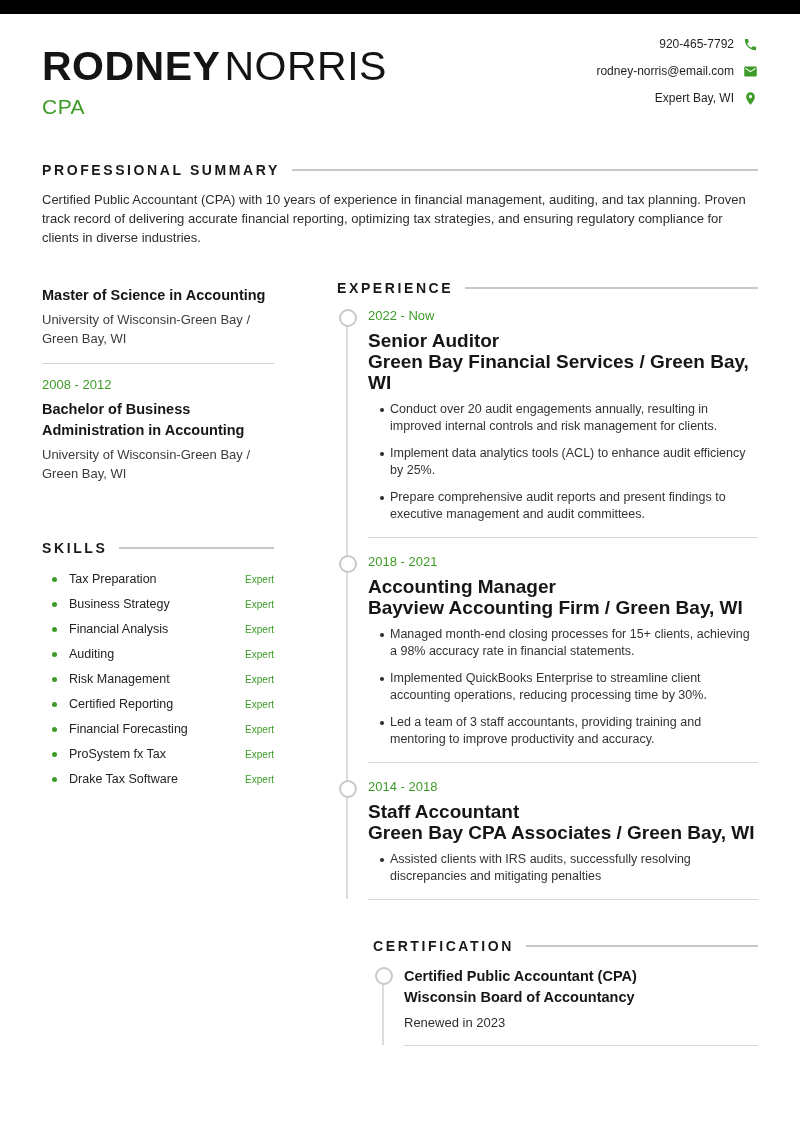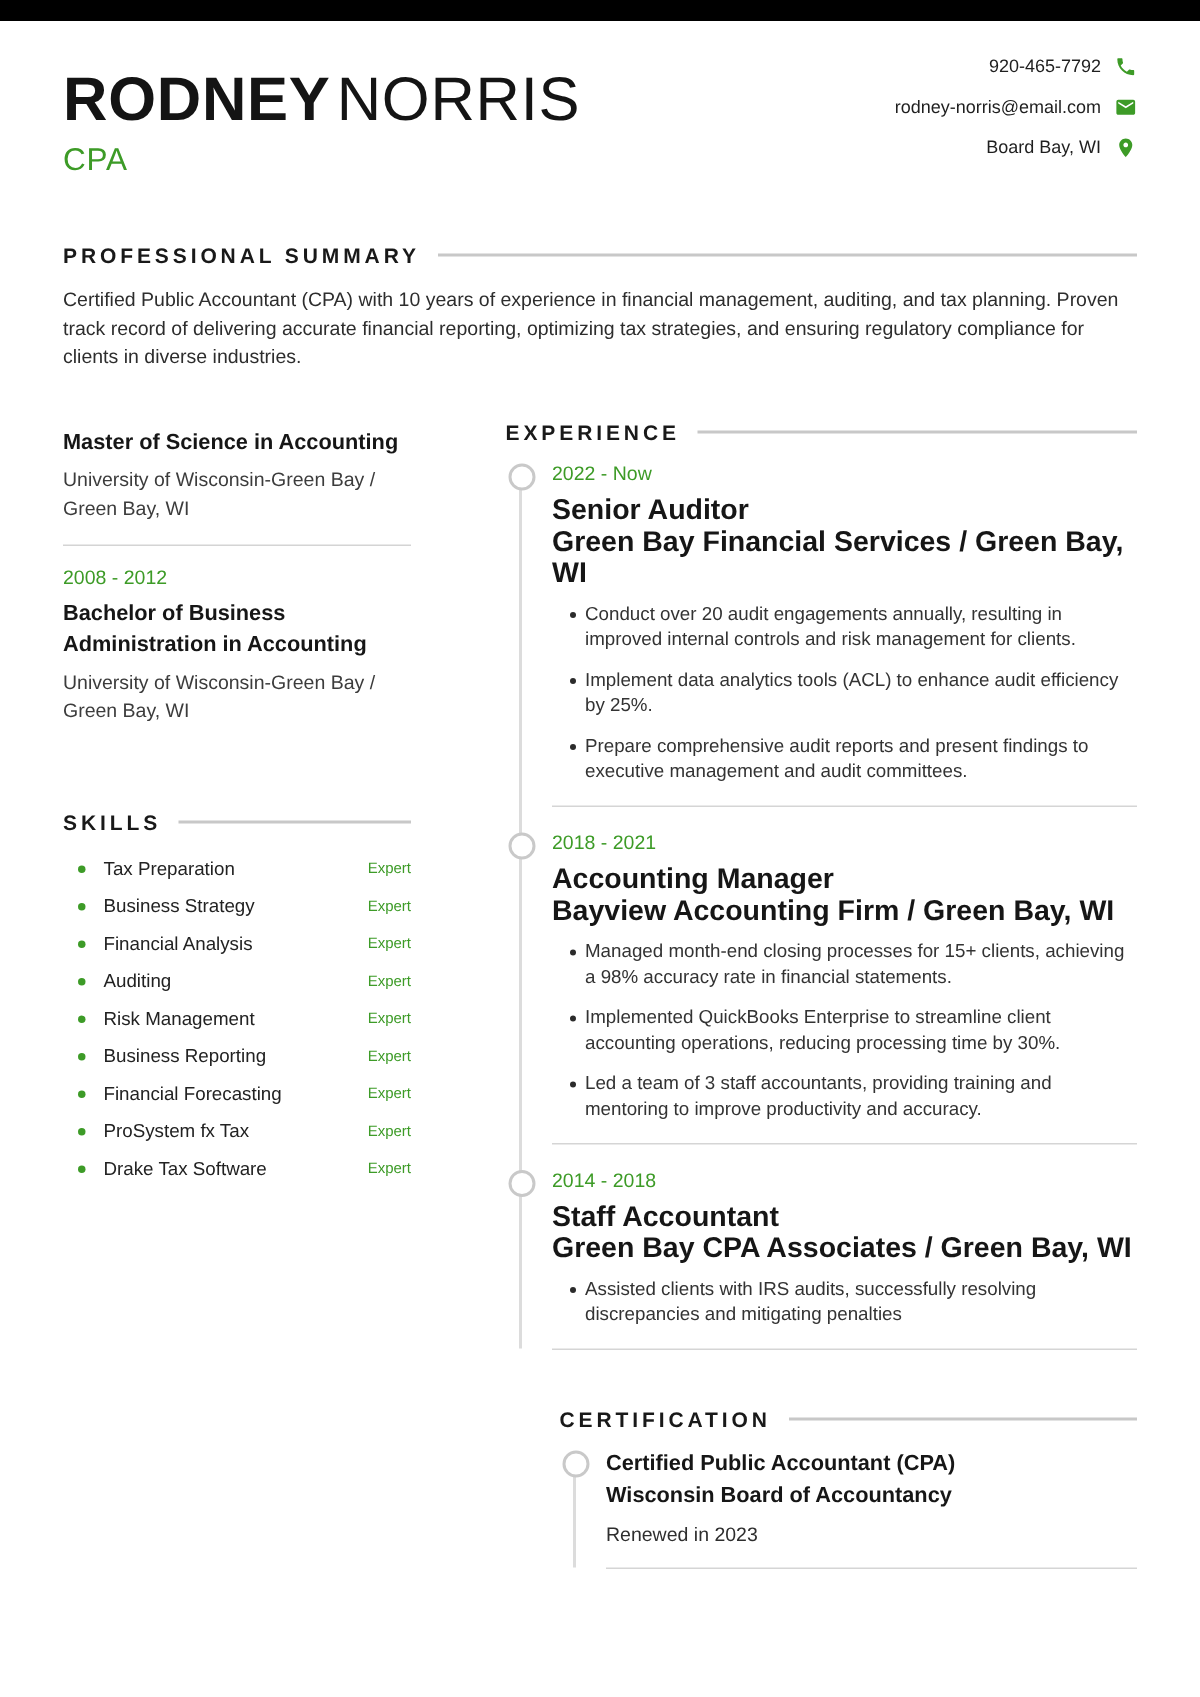--- a/index.html
+++ b/index.html
@@ -85,21 +85,21 @@
           <path d="M6.62 10.79c1.44 2.83 3.76 5.14 6.59 6.59l2.2-2.2c.27-.27.67-.36 1.02-.24 1.12.37 2.33.57 3.57.57.55 0 1 .45 1 1V20c0 .55-.45 1-1 1-9.39 0-17-7.61-17-17 0-.55.45-1 1-1h3.5c.55 0 1 .45 1 1 0 1.25.2 2.45.57 3.57.11.35.03.74-.25 1.02l-2.2 2.2z"></path>
         </svg>
     </div>
     <div class="c-row">
       <span>rodney-norris@email.com</span>
       <svg viewBox="0 0 24 24" fill="#3D9B27">
           <path d="M20 4H4c-1.1 0-1.99.9-1.99 2L2 18c0 1.1.9 2 2 2h16c1.1 0 2-.9 2-2V6c0-1.1-.9-2-2-2zm0 4l-8 5-8-5V6l8 5 8-5v2z"></path>
         </svg>
     </div>
     <div class="c-row">
-      <span>Board Bay, WI</span>
+      <span>Expert Bay, WI</span>
       <svg viewBox="0 0 24 24" fill="#3D9B27">
           <path d="M12 2C8.13 2 5 5.13 5 9c0 5.25 7 13 7 13s7-7.75 7-13c0-3.87-3.13-7-7-7zm0 9.5c-1.38 0-2.5-1.12-2.5-2.5s1.12-2.5 2.5-2.5 2.5 1.12 2.5 2.5-1.12 2.5-2.5 2.5z"></path>
         </svg>
     </div>
   </div>
 
   <section class="summary">
     <div class="sec-head">
       <h2>PROFESSIONAL SUMMARY</h2>
       <span class="rule"></span>
@@ -149,21 +149,21 @@
             <span class="skill-name">Auditing</span>
             <span class="skill-level">Expert</span>
           </div>
         <div class="skill-row">
             <span class="skill-dot"></span>
             <span class="skill-name">Risk Management</span>
             <span class="skill-level">Expert</span>
           </div>
         <div class="skill-row">
             <span class="skill-dot"></span>
-            <span class="skill-name">Business Reporting</span>
+            <span class="skill-name">Certified Reporting</span>
             <span class="skill-level">Expert</span>
           </div>
         <div class="skill-row">
             <span class="skill-dot"></span>
             <span class="skill-name">Financial Forecasting</span>
             <span class="skill-level">Expert</span>
           </div>
         <div class="skill-row">
             <span class="skill-dot"></span>
             <span class="skill-name">ProSystem fx Tax</span>

